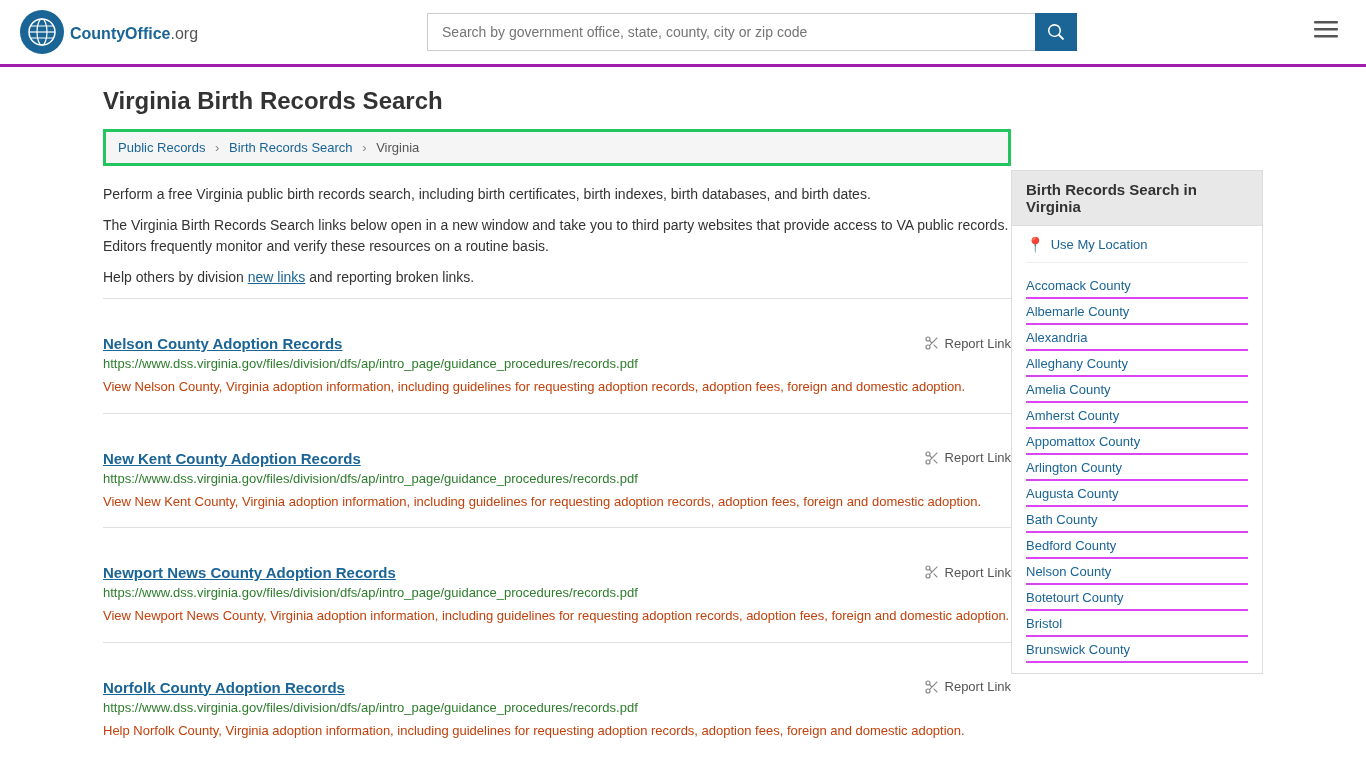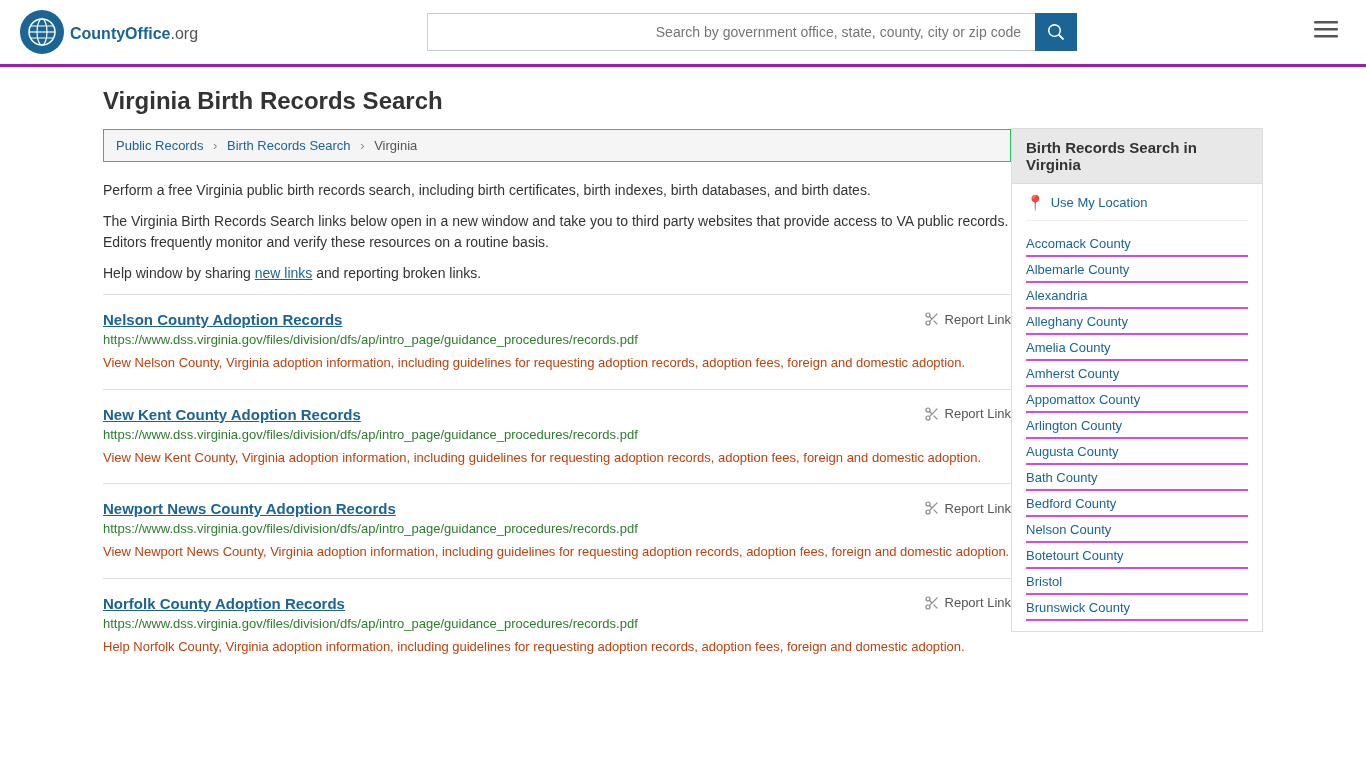--- a/index.html
+++ b/index.html
@@ -50,21 +50,20 @@
       margin: 0 30px;
     }
     .search-input {
       flex: 1;
       padding: 8px 14px;
       border: 1px solid #ccc;
       border-right: none;
       font-size: 14px;
       outline: none;
       height: 38px;
-      text-align: right;
     }
     .search-btn {
       background: #1a6496;
       border: 1px solid #1a6496;
       color: white;
       padding: 0 12px;
       height: 38px;
       cursor: pointer;
       display: flex;
       align-items: center;
@@ -94,21 +93,21 @@
 
     .page-title {
       font-size: 24px;
       font-weight: bold;
       color: #333;
       margin-bottom: 14px;
     }
 
     .breadcrumb {
       background: #f5f5f5;
-      border: 1px solid #22c55e;
+      border: 3px solid #22c55e;
       padding: 8px 12px;
       margin-bottom: 18px;
       font-size: 13px;
       color: #555;
     }
     .breadcrumb a {
       color: #1a6496;
       text-decoration: none;
     }
     .breadcrumb-sep { margin: 0 6px; color: #888; }
@@ -127,20 +126,21 @@
     
     .result-card {
       border-top: 1px solid #e0e0e0;
       padding: 16px 0;
     }
     .result-header {
       display: flex;
       justify-content: space-between;
       align-items: flex-start;
       margin-bottom: 4px;
+      margin-top: 20px;
     }
     .result-title {
       font-size: 15px;
       font-weight: bold;
       color: #1a6496;
       text-decoration: underline;
       cursor: pointer;
     }
     .report-link {
       display: flex;
@@ -253,21 +253,21 @@
       <a href="#">Public Records</a>
       <span class="breadcrumb-sep">›</span>
       <a href="#">Birth Records Search</a>
       <span class="breadcrumb-sep">›</span>
       <span>Virginia</span>
     </div>
 
     <p class="description">Perform a free Virginia public birth records search, including birth certificates, birth indexes, birth databases, and birth dates.</p>
     <p class="description">The Virginia Birth Records Search links below open in a new window and take you to third party websites that provide access to VA public records. Editors frequently monitor and verify these resources on a routine basis.</p>
     <p class="description">
-      <span>Help window by sharing </span><a href="#">new links</a><span> and reporting broken links.</span>
+      <span>Help others by division </span><a href="#">new links</a><span> and reporting broken links.</span>
     </p>
 
     <div id="results-container">
         <div class="result-card">
     <div class="result-header">
       <a href="#" class="result-title">Nelson County Adoption Records</a>
       <div class="report-link">
         <svg width="16" height="16" viewBox="0 0 24 24" fill="none" stroke="#888" stroke-width="1.8">
           <circle cx="6" cy="6" r="3"></circle>
           <circle cx="6" cy="18" r="3"></circle>

